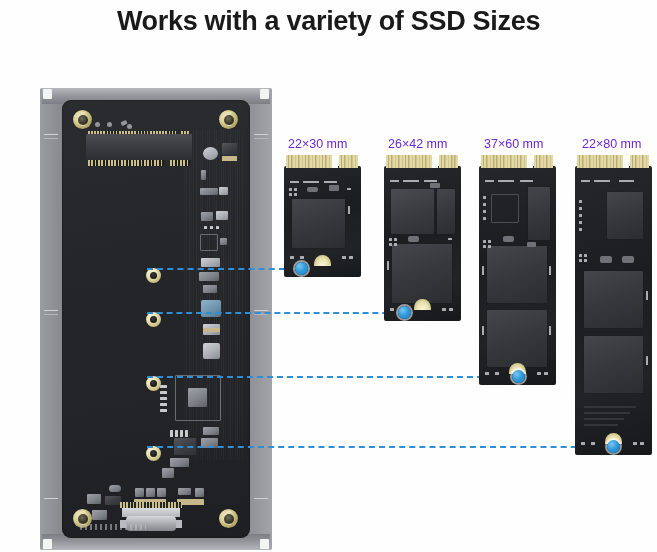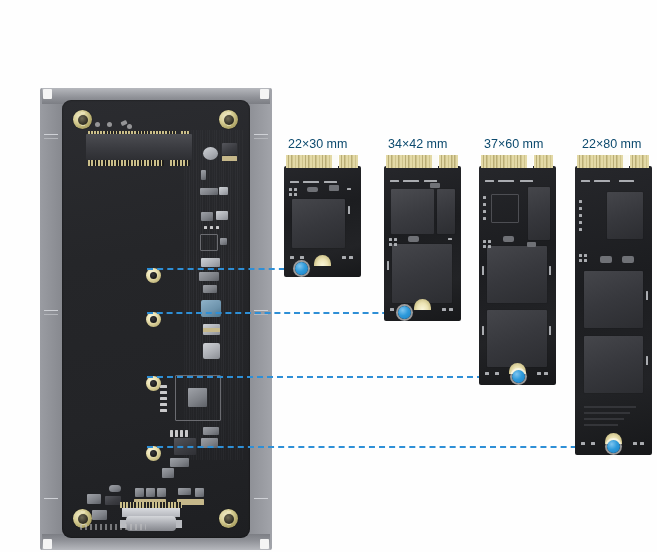--- a/index.html
+++ b/index.html
@@ -109,21 +109,21 @@
     position:absolute;height:0;border-top:2.2px dashed #2e8fd6;
   }
   .bluedot{
     position:absolute;width:13px;height:13px;border-radius:50%;
     background:radial-gradient(circle at 36% 32%,#7fc5ef 0%,#2e9adb 45%,#1b7ec0 100%);
     box-shadow:0 0 0 2px rgba(255,255,255,.55);
   }
 
   
   .ssd-label{
-    position:absolute;font-size:12.5px;color:#0c4a6e;white-space:nowrap;
+    position:absolute;font-size:12.5px;color:#6d28d9;white-space:nowrap;
   }
   .ssd{position:absolute;}
   .ssd .board{
     position:absolute;left:0;top:11px;width:100%;
     background:linear-gradient(165deg,#26272b 0%,#1c1d20 40%,#222326 75%,#17181a 100%);
     border-radius:2px;overflow:hidden;
   }
   .ssd .fing{position:absolute;top:0;height:13px;
     background:repeating-linear-gradient(90deg,#e3d9a6 0 1.9px,#b9ad76 1.9px 2.6px,#cfc48c 2.6px 3.4px);}
   .ssd .fingL{left:2px;}
@@ -139,20 +139,21 @@
     position:absolute;width:17px;height:11px;
     background:radial-gradient(ellipse at 50% 100%,#fbf7dd 0%,#ece3b4 45%,#cfc48c 72%,#a49a64 100%);
     border-radius:9px 9px 0 0;
   }
 </style>
 </head>
 <body>
 
 <div id="stage">
 
+  <div class="title">Works with a variety of SSD Sizes</div>
 
   <div class="encl-wrap">
     <div class="encl-frame"></div>
     <div class="frame-top"></div>
     <div class="frame-bot"></div>
     <div class="tab tl"></div>
     <div class="tab tr"></div>
     <div class="tab bl"></div>
     <div class="tab br"></div>
 
@@ -310,21 +311,21 @@
       <div class="tin" style="left:58px;top:90px;width:4px;height:3px;"></div>
       <div class="tin" style="left:65px;top:90px;width:4px;height:3px;"></div>
     </div>
     <div class="fing fingL" style="left:2px;width:46px;"></div>
     <div class="notchpad" style="left:48px;"></div>
     <div class="fing fingR" style="right:3px;width:19px;"></div>
     <div class="halfhole" style="left:30px;top:100px;"></div>
   </div>
   <div class="bluedot" style="left:295px;top:262px;"></div>
 
-  <div class="ssd-label" style="left:388px;top:137px;">34×42 mm</div>
+  <div class="ssd-label" style="left:388px;top:137px;">26×42 mm</div>
   <div class="ssd" style="left:384px;top:155px;width:77px;height:166px;">
     <div class="board" style="height:155px;">
       <div class="ctrl" style="left:7px;top:23px;width:43px;height:45px;"></div>
       <div class="nand" style="left:53px;top:23px;width:18px;height:45px;"></div>
       <div class="nand" style="left:8px;top:78px;width:60px;height:59px;"></div>
       <div class="tind" style="left:24px;top:70px;width:11px;height:6px;border-radius:2px;"></div>
       <div class="tind" style="left:46px;top:17px;width:10px;height:5px;border-radius:1px;"></div>
       <div class="tin" style="left:5px;top:72px;width:3px;height:3px;"></div>
       <div class="tin" style="left:5px;top:77px;width:3px;height:3px;"></div>
       <div class="tin" style="left:10px;top:72px;width:3px;height:3px;"></div>

